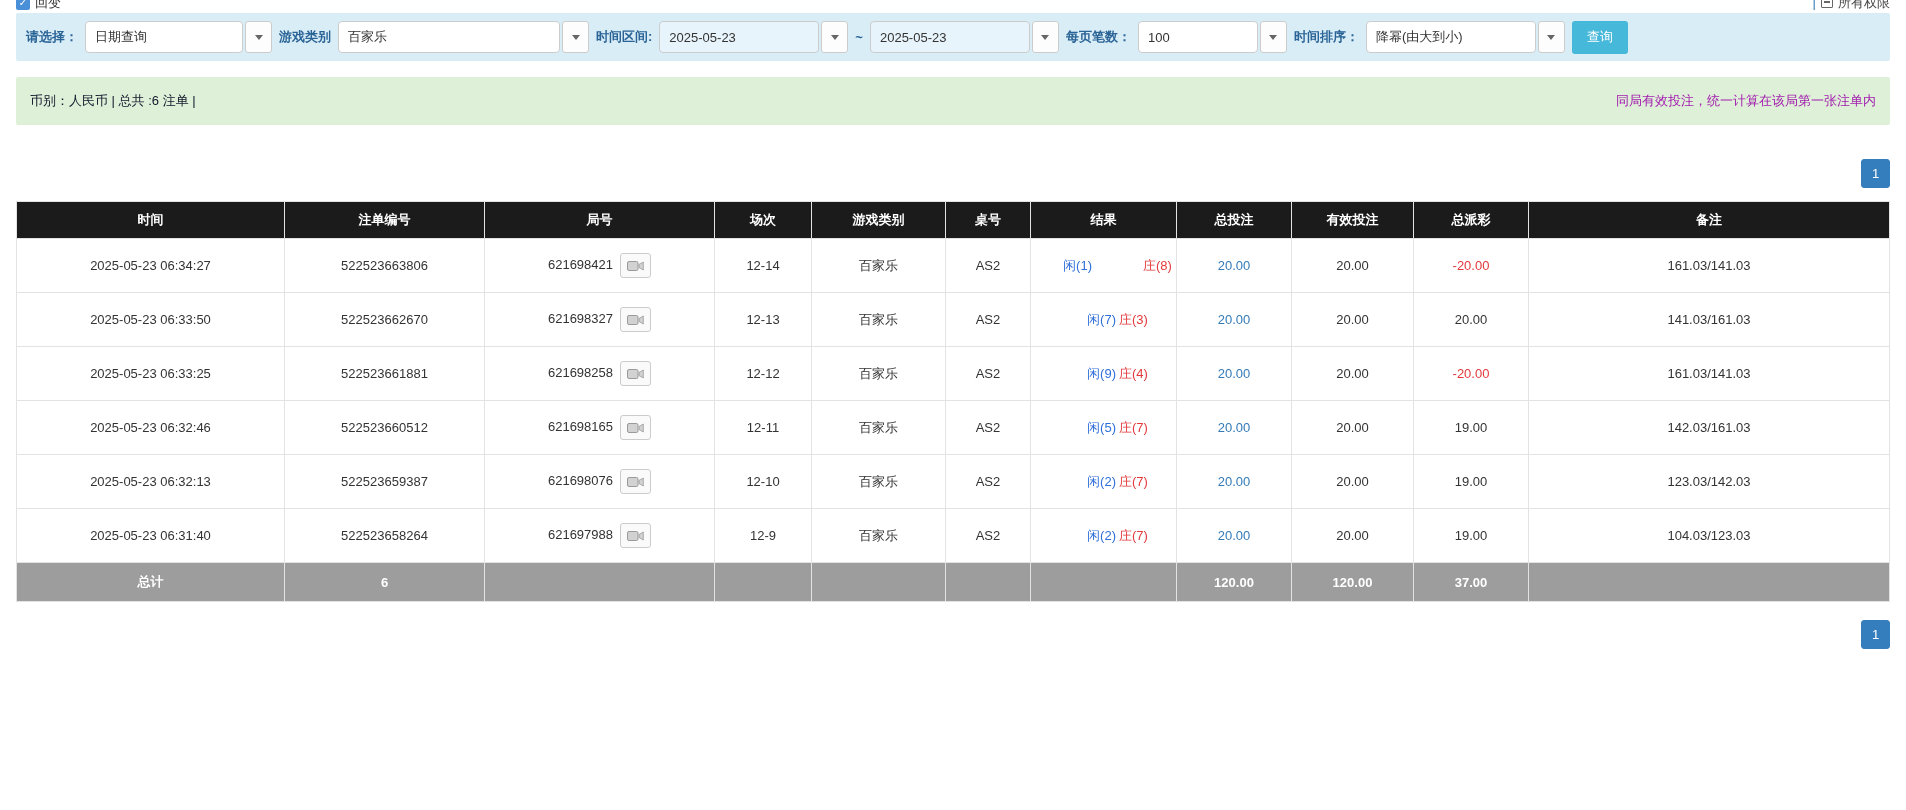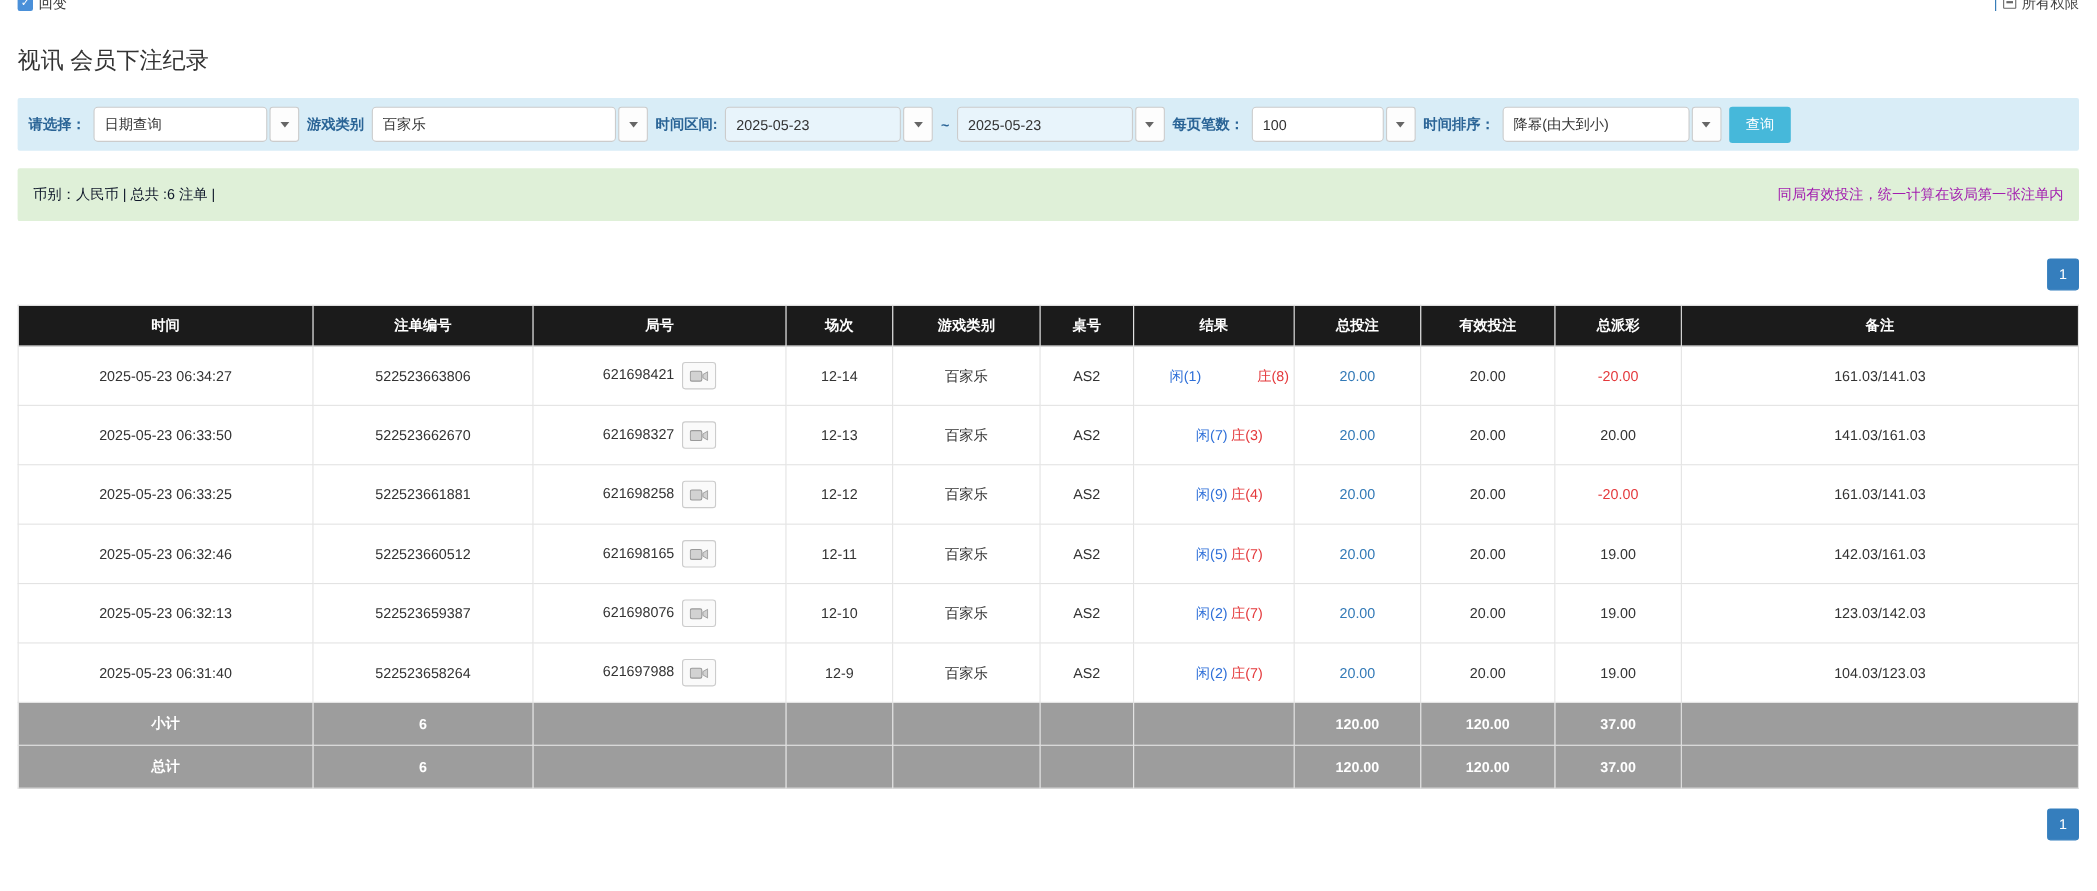--- a/index.html
+++ b/index.html
@@ -74,21 +74,20 @@
   </div>
   <div class="topbar-right">
     <span class="tb-divider">|</span>
     <span class="monitor-ic"></span>
     <span>所有权限</span>
   </div>
 </div>
 
 <div class="wrap">
 
-  <h1 class="page-title">视讯 会员下注纪录</h1>
 
   <div class="filter-bar">
     <span class="f-label">请选择：</span>
     <span class="combo">
       <input class="combo-input" style="width: 158px;" readonly="" value="日期查询">
       <span class="combo-arrow">
           <span class="caret"></span>
         </span>
     </span>
 
@@ -306,45 +305,32 @@
       <span class="res-player" style="color: rgb(46, 111, 216);">闲(2)</span><span class="res-banker" style="color: rgb(228, 57, 60);">庄(7)</span>
     </td>
     <td><a class="bet-link" style="color: rgb(51, 122, 183);">20.00</a></td>
     <td>20.00</td>
     <td style="color: rgb(51, 51, 51);">19.00</td>
     <td>104.03/123.03</td>
   </tr>
 </tbody>
     <tbody>
       <tr class="sum-row">
-        <td>小计</td>
+        <td>总计</td>
         <td>6</td>
         <td></td>
         <td></td>
         <td></td>
         <td></td>
         <td></td>
         <td>120.00</td>
         <td>120.00</td>
         <td>37.00</td>
         <td></td>
       </tr>
-      <tr class="sum-row">
-        <td>总计</td>
-        <td>6</td>
-        <td></td>
-        <td></td>
-        <td></td>
-        <td></td>
-        <td></td>
-        <td>120.00</td>
-        <td>120.00</td>
-        <td>37.00</td>
-        <td></td>
-      </tr>
     </tbody>
   </table>
 
   <div class="pagination bottom">
     <div class="page-btn">1</div>
   </div>
 
 </div>
 
 </body></html>

